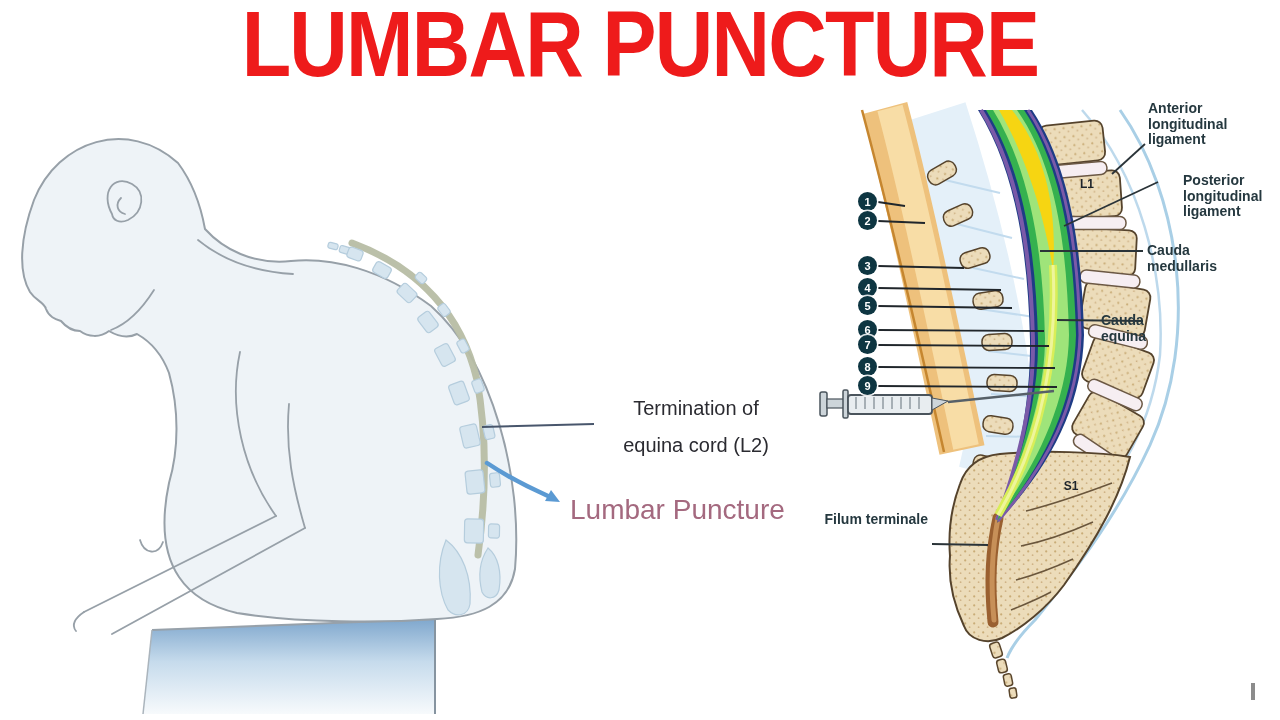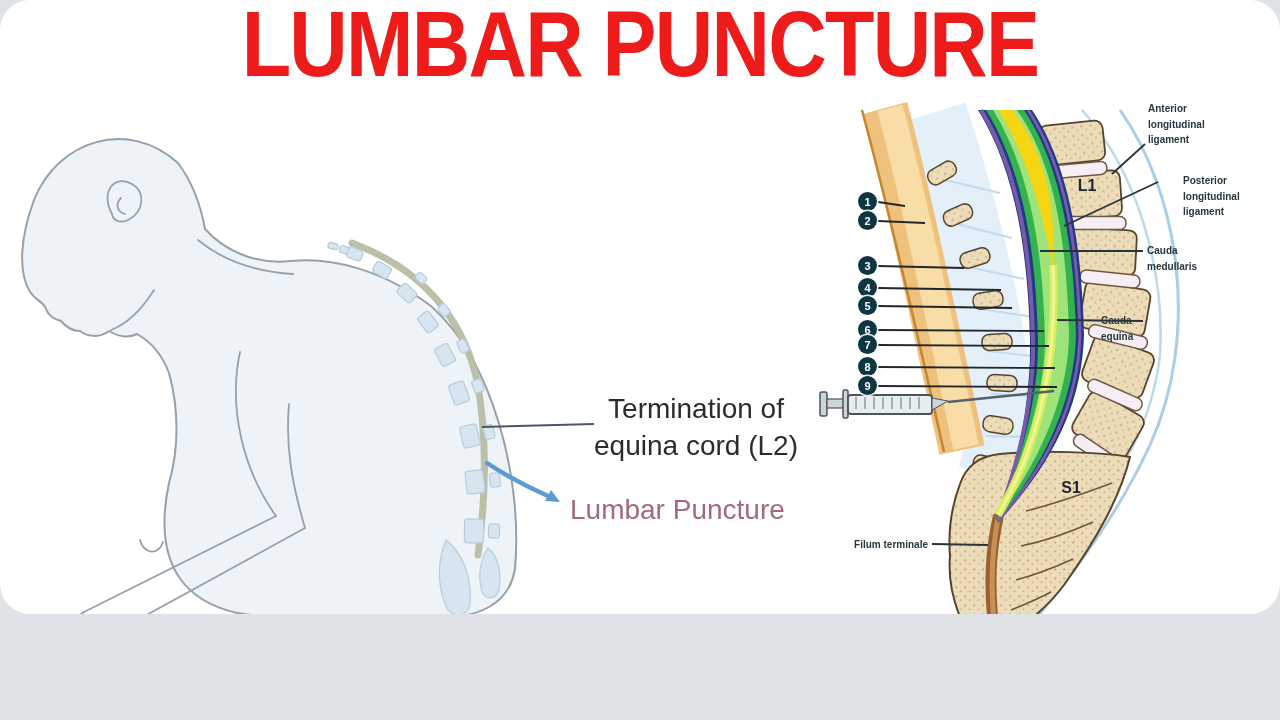--- a/index.html
+++ b/index.html
@@ -1,46 +1,46 @@
 <!DOCTYPE html>
 <html style="--title-red: #ee1b1b; --needle-mauve: #a4697f; --termination-dark: #2b2b31; --label-teal: #25383f; --marker-bg: #0e3642; --marker-text: #ffffff;"><head>
 <meta charset="utf-8">
 <style>
   html,body{margin:0;padding:0;background:#dfe3e8;}
   .canvas{
-    position:relative;width:1280px;height:614px;background:#ffffff;
-    overflow:hidden;font-family:"Liberation Sans",sans-serif;border-radius:30px;
+    position:relative;width:1280px;height:720px;background:#ffffff;
+    overflow:hidden;font-family:"Liberation Sans",sans-serif;
   }
   .abs{position:absolute;}
   svg{display:block;}
   
   .page-title{
     left:0;right:0;top:-6px;text-align:center;
     font-size:92px;font-weight:bold;letter-spacing:-2px;line-height:100px;
     color:var(--title-red,#ee1b1b);
     transform:scaleX(.88);transform-origin:50% 0;
     white-space:nowrap;
   }
   
   .term-label{
     left:583px;top:390px;width:226px;text-align:center;
-    font-size:28px;line-height:37px;color:var(--termination-dark,#2b2b31);
+    font-size:20px;line-height:37px;color:var(--termination-dark,#2b2b31);
   }
   .needle-label{
     left:570px;top:491px;width:240px;text-align:left;
     font-size:28px;line-height:37px;color:var(--needle-mauve,#a4697f);
   }
   
   .rlabel{
-    font-size:10px;line-height:15.5px;font-weight:bold;
+    font-size:14px;line-height:15.5px;font-weight:bold;
     color:var(--label-teal,#25383f);
   }
   .rlabel.right{text-align:right;white-space:nowrap;}
   .vlabel{
-    font-size:16px;font-weight:bold;color:#1d242b;width:30px;text-align:center;
+    font-size:12px;font-weight:bold;color:#1d242b;width:30px;text-align:center;
   }
   
   .marker{
     width:19px;height:19px;border-radius:50%;
     background:var(--marker-bg,#0e3642);
     color:var(--marker-text,#ffffff);
     font-size:11px;font-weight:bold;
     display:flex;align-items:center;justify-content:center;
     box-shadow:0 0 0 1.5px rgba(255,255,255,.85);
   }
@@ -285,21 +285,21 @@
     <div>ligament</div>
   </div>
   <div class="abs rlabel" style="left:1147px;top:243px;width:90px">
     <div>Cauda</div>
     <div>medullaris</div>
   </div>
   <div class="abs rlabel" style="left:1101px;top:313px;width:90px">
     <div>Cauda</div>
     <div>equina</div>
   </div>
-  <div class="abs rlabel right" style="left:820px;top:537px;width:108px">Filum terminale</div>
+  <div class="abs rlabel right" style="left:820px;top:512px;width:108px">Filum terminale</div>
 
   <div class="abs vlabel" style="left:1072px;top:177px">L1</div>
   <div class="abs vlabel" style="left:1056px;top:479px">S1</div>
 
   <div class="abs marker" style="left:858px;top:192px">1</div>
   <div class="abs marker" style="left:858px;top:211px">2</div>
   <div class="abs marker" style="left:858px;top:256px">3</div>
   <div class="abs marker" style="left:858px;top:278px">4</div>
   <div class="abs marker" style="left:858px;top:296px">5</div>
   <div class="abs marker" style="left:858px;top:320px">6</div>

